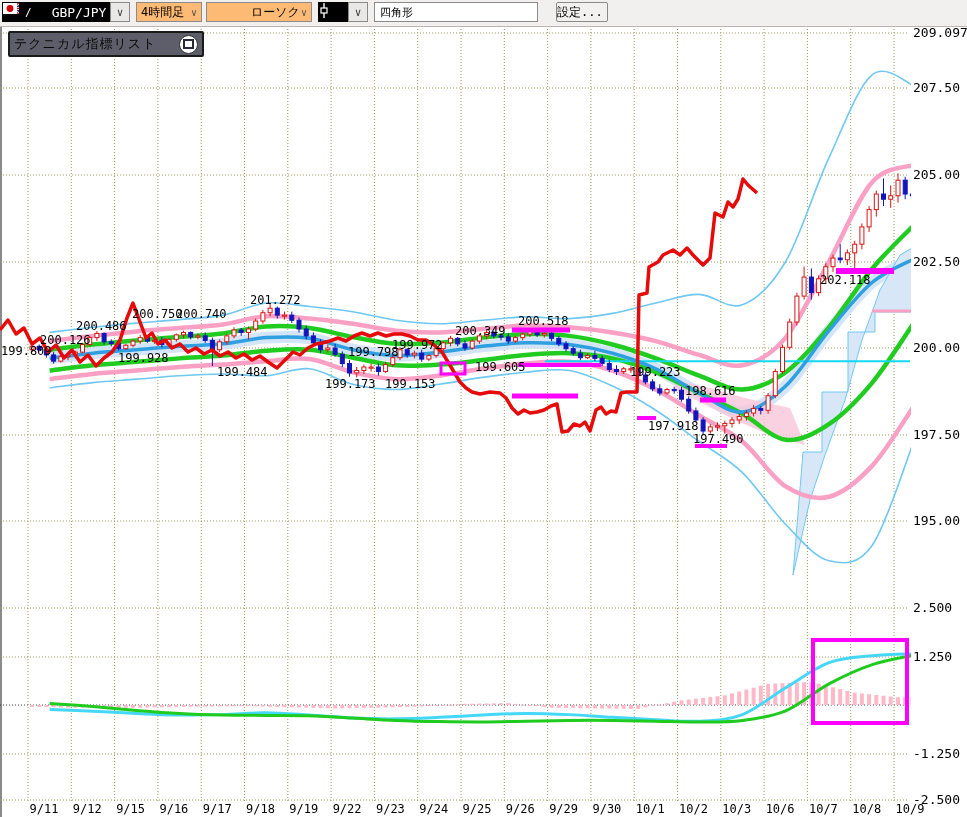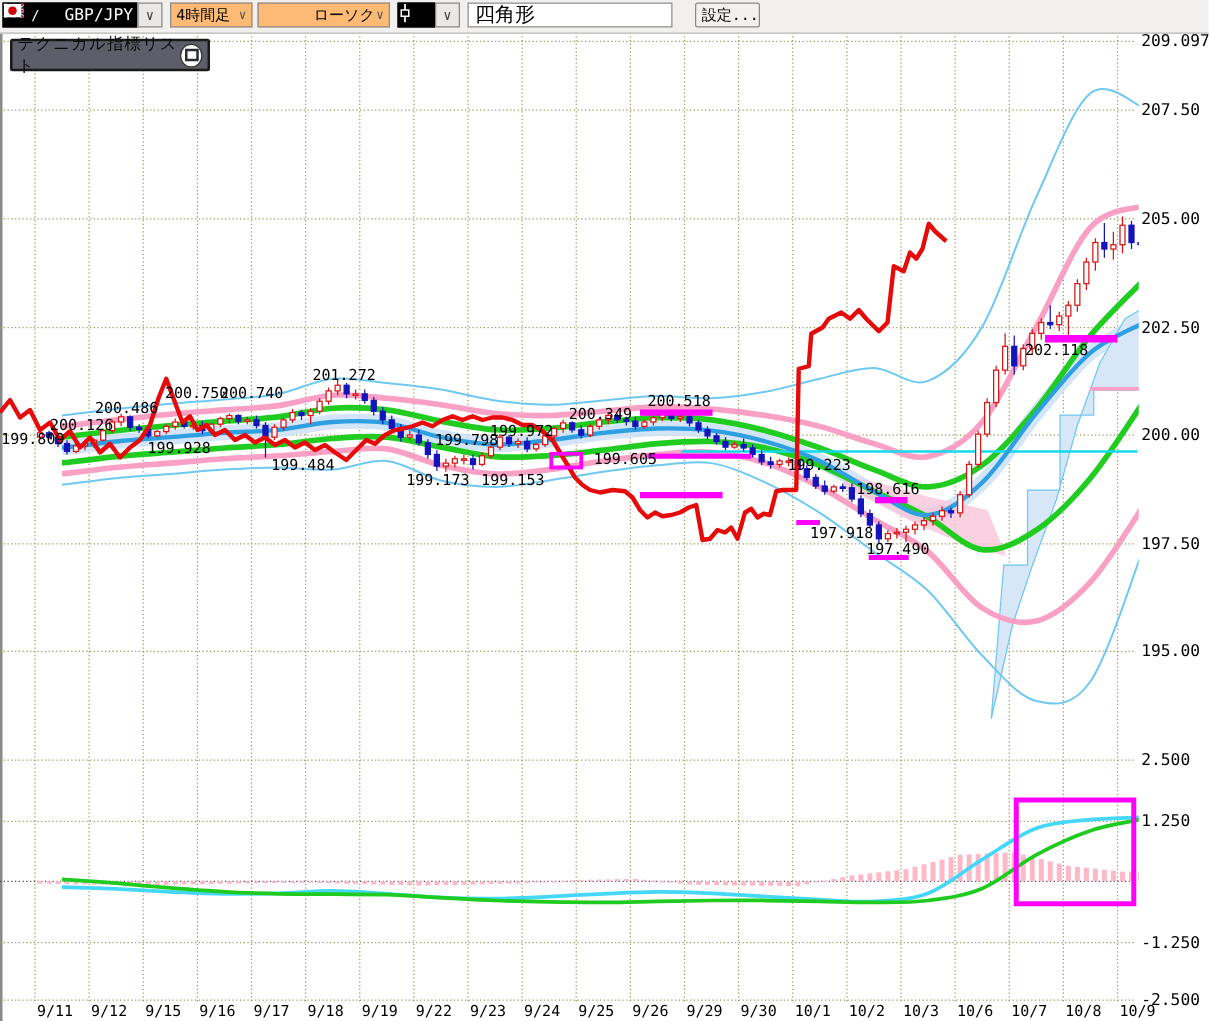--- a/index.html
+++ b/index.html
@@ -10,27 +10,27 @@
     border-bottom:1px solid #b9b7b2;z-index:30;}
   .tb{position:absolute;top:2px;height:20px;box-sizing:border-box;display:flex;align-items:center;}
   .pairbox{left:2px;width:108px;background:#000;color:#fff;padding:0 4px;gap:2px;font-size:13px;
     border:1px solid #000;}
   .ddarrow{background:#e9e8e6;border:1px solid #8a8a8a;width:20px;justify-content:center;
     color:#444;font-size:11px;}
   .whitedd{background:#fdba74;border:1px solid #8a8a8a;font-size:12px;padding:0 4px;color:#000;
     justify-content:space-between;}
   .whitedd .arr{color:#555;font-size:10px;}
   .blackdd{background:#000;border:1px solid #000;justify-content:center;}
-  .txtinput{background:#fff;border:1px solid #8a8a8a;font-size:16px;padding:0 5px;color:#000;}
-  .btn{background:#f2f1ef;border:1px solid #8a8a8a;font-size:12px;justify-content:flex-end;
+  .txtinput{background:#fff;border:1px solid #8a8a8a;font-size:11px;padding:0 5px;color:#000;}
+  .btn{background:#f2f1ef;border:1px solid #8a8a8a;font-size:12px;justify-content:flex-start;
     border-radius:2px;color:#000;}
   .flag{width:16px;height:11px;display:inline-block;flex:none;}
   .slash{color:#fff;font-size:11px;}
   
-  #panel{position:absolute;left:8px;top:31px;width:160px;height:26px;background:#5e5e6a;
+  #panel{position:absolute;left:8px;top:31px;width:196px;height:26px;background:#5e5e6a;
     border:2px solid #1a1a1a;border-radius:2px;z-index:20;display:flex;align-items:center;
     justify-content:space-between;padding:0 4px;box-sizing:border-box;}
   #panel .ttl{color:#0a0a0a;font-size:13px;letter-spacing:1px;font-family:"DejaVu Sans",sans-serif;}
   #panel .winbtn{width:17px;height:17px;border-radius:50%;background:#fff;border:1px solid #333;
     display:flex;align-items:center;justify-content:center;}
   #panel .winbtn .sq{width:7px;height:6px;border:2px solid #2a2a35;background:#fff;}
   svg{position:absolute;left:0;top:0;}
 </style>
 </head>
 <body>

